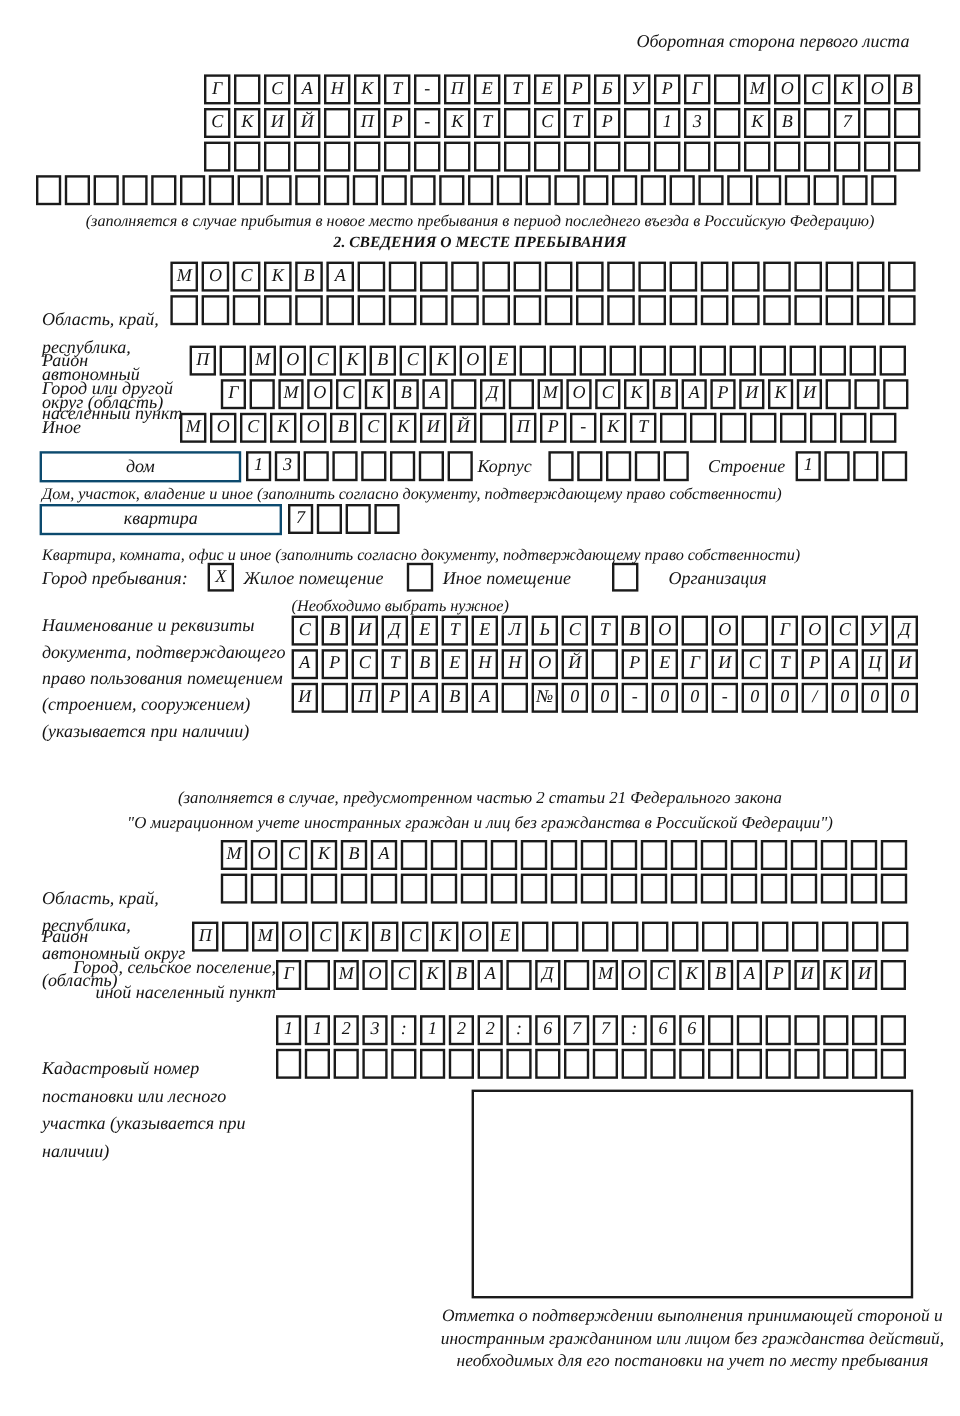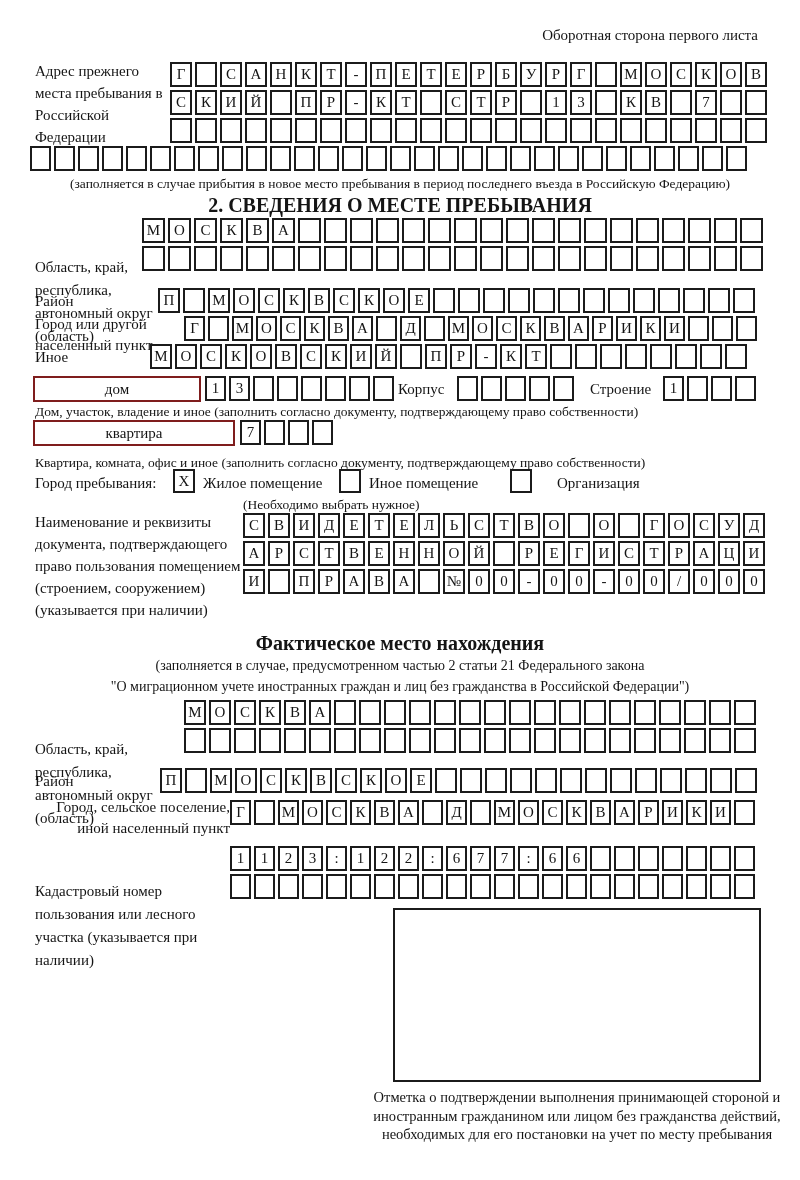--- a/index.html
+++ b/index.html
@@ -1,44 +1,43 @@
 <!DOCTYPE html>
 <html><head>
 <meta charset="utf-8">
 <style>
   html,body{margin:0;padding:0;background:#ffffff;}
   body{width:800px;height:1180px;font-family:"Liberation Serif","DejaVu Serif",serif;color:#141414;}
   .page{position:relative;width:800px;height:1180px;background:#fff;overflow:hidden;}
-  .abs{position:absolute;}
+  .abs{position:absolute;font-style:italic;}
   .row{display:flex;gap:3px;}
   .cell{flex:0 0 auto;width:21px;height:25px;border:2px solid #1b1b1b;box-sizing:border-box;
         display:flex;align-items:center;justify-content:center;font-size:15px;line-height:1;}
   .row.m .cell{width:22px;}
   .row.w .cell{width:23px;}
   .lbl{font-size:15px;line-height:22px;}
   .lh23{line-height:23px;margin-top:40px;}
   .lh21{line-height:21px;}
-  .hdr{font-weight:bold;font-size:20px;text-align:center;width:800px;left:0;}
+  .hdr{font-weight:bold;font-size:13px;text-align:center;width:800px;left:0;}
   .note{font-size:13.5px;}
   .notec{font-size:13.5px;text-align:center;width:800px;left:0;}
   .cap14{font-size:14px;text-align:center;width:800px;left:0;}
-  .bigbox{border:2px solid #7f1d1d;box-sizing:border-box;height:26px;
+  .bigbox{border:2px solid #0c4a6e;box-sizing:border-box;height:26px;
           display:flex;align-items:center;justify-content:center;font-size:15px;}
   .cb{width:22px;height:24px;border:2px solid #1b1b1b;box-sizing:border-box;
       display:flex;align-items:center;justify-content:center;font-size:15px;}
   .stampbox{border:2px solid #1b1b1b;box-sizing:border-box;background:#fff;}
 </style>
 </head>
 <body>
 
 <div class="page">
 
   <div class="abs lbl" style="top:24px;right:42px;">Оборотная сторона первого листа</div>
 
-  <div class="abs lbl" style="left:35px;top:60px;width:135px;">Адрес прежнего места пребывания в Российской Федерации</div>
   <div class="abs row m" style="left:170px;top:62px;">
       <span class="cell">Г</span>
       <span class="cell"></span>
       <span class="cell">С</span>
       <span class="cell">А</span>
       <span class="cell">Н</span>
       <span class="cell">К</span>
       <span class="cell">Т</span>
       <span class="cell">-</span>
       <span class="cell">П</span>
@@ -394,21 +393,20 @@
       <span class="cell">0</span>
       <span class="cell">-</span>
       <span class="cell">0</span>
       <span class="cell">0</span>
       <span class="cell">/</span>
       <span class="cell">0</span>
       <span class="cell">0</span>
       <span class="cell">0</span>
     </div>
 
-  <div class="abs hdr" style="top:632px;">Фактическое место нахождения</div>
   <div class="abs cap14" style="top:658px;">(заполняется в случае, предусмотренном частью 2 статьи 21 Федерального закона</div>
   <div class="abs cap14" style="top:679px;">"О миграционном учете иностранных граждан и лиц без гражданства в Российской Федерации")</div>
 
   <div class="abs lbl lh23" style="left:35px;top:698px;width:150px;">Область, край, республика, автономный округ (область)</div>
   <div class="abs row m" style="left:184px;top:700px;">
       <span class="cell">М</span>
       <span class="cell">О</span>
       <span class="cell">С</span>
       <span class="cell">К</span>
       <span class="cell">В</span>
@@ -504,21 +502,21 @@
       <span class="cell">К</span>
       <span class="cell">В</span>
       <span class="cell">А</span>
       <span class="cell">Р</span>
       <span class="cell">И</span>
       <span class="cell">К</span>
       <span class="cell">И</span>
       <span class="cell"></span>
     </div>
 
-  <div class="abs lbl lh23" style="left:35px;top:840px;width:185px;">Кадастровый номер пользования или лесного участка (указывается при наличии)</div>
+  <div class="abs lbl lh23" style="left:35px;top:840px;width:185px;">Кадастровый номер постановки или лесного участка (указывается при наличии)</div>
   <div class="abs row" style="left:230px;top:846px;">
       <span class="cell">1</span>
       <span class="cell">1</span>
       <span class="cell">2</span>
       <span class="cell">3</span>
       <span class="cell">:</span>
       <span class="cell">1</span>
       <span class="cell">2</span>
       <span class="cell">2</span>
       <span class="cell">:</span>

